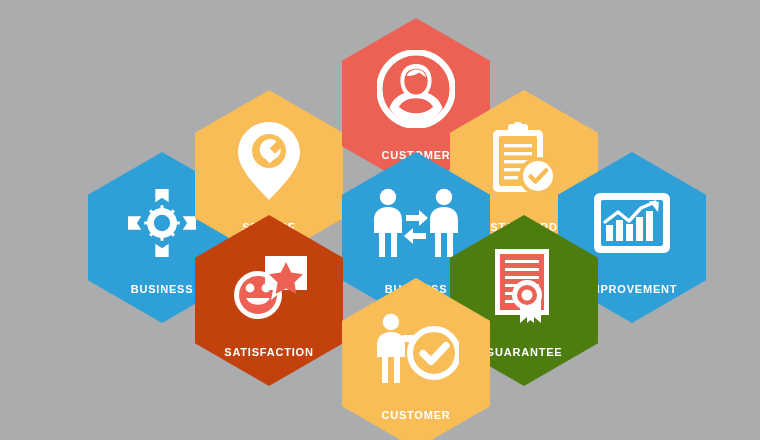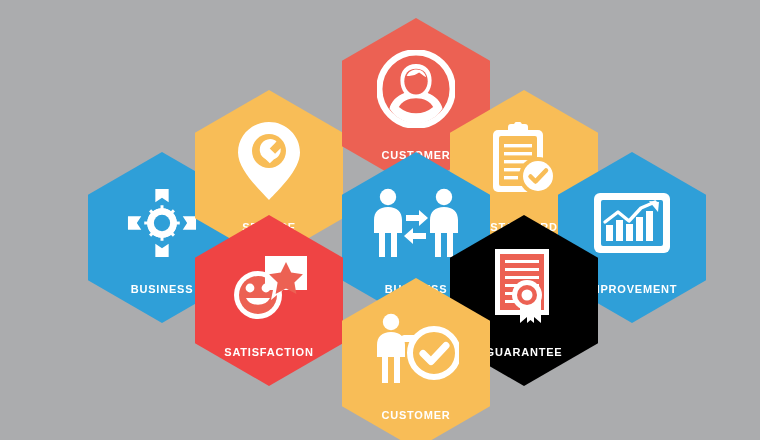--- a/index.html
+++ b/index.html
@@ -177,38 +177,38 @@
         <path d="M74 19 c-9 0 -14 5 -14 13 v13 h5 v24 h6 v-24 h6 v24 h6 v-24 h5 v-13 c0 -8 -5 -13 -14 -13 z"></path>
 
         <path d="M36 27 h13 v-5 l9 8 l-9 8 v-5 h-13 z"></path>
 
         <path d="M56 45 h-13 v-5 l-9 8 l9 8 v-5 h13 z"></path>
       </svg>
     </div>
     <div class="hex-label">BUSINESS</div>
   </div>
 
-  <div class="hex hex-satisfaction" style="background-color: #ef4444;">
+  <div class="hex hex-satisfaction" style="background-color: #c2410c;">
     <div class="icon-wrap">
       <svg width="80" height="72" viewBox="0 0 80 72" aria-hidden="true">
 
         <circle cx="29" cy="45" r="24" fill="#ffffff"></circle>
         <circle cx="29" cy="45" r="19" fill="#ec6153"></circle>
         <circle cx="21" cy="38" r="4.4" fill="#ffffff"></circle>
         <circle cx="37" cy="38" r="4.4" fill="#ffffff"></circle>
         <path d="M17 48 a13 11 0 0 0 24 0 z" fill="#ffffff"></path>
 
         <path d="M36 6 h42 v34 h-24 l-12 10 l2 -10 h-8 z" fill="#ffffff"></path>
         <path d="M57 12 l5.2 10.6 l11.7 1.7 l-8.5 8.2 l2 11.6 l-10.4 -5.5 l-10.4 5.5 l2 -11.6 l-8.5 -8.2 l11.7 -1.7 z" fill="#ec6153"></path>
       </svg>
     </div>
     <div class="hex-label">SATISFACTION</div>
   </div>
 
-  <div class="hex hex-guarantee" style="background-color: #000000;">
+  <div class="hex hex-guarantee" style="background-color: #4d7c0f;">
     <div class="icon-wrap">
       <svg width="66" height="78" viewBox="0 0 66 78" aria-hidden="true">
         <rect x="4" y="2" width="54" height="66" rx="2" fill="#ffffff"></rect>
         <rect x="9" y="7" width="44" height="56" fill="#ec6153"></rect>
         <g fill="#ffffff">
           <rect x="14" y="13" width="34" height="3"></rect>
           <rect x="14" y="21" width="34" height="3"></rect>
           <rect x="14" y="29" width="34" height="3"></rect>
           <rect x="14" y="37" width="34" height="3"></rect>
           <rect x="14" y="45" width="34" height="3"></rect>

